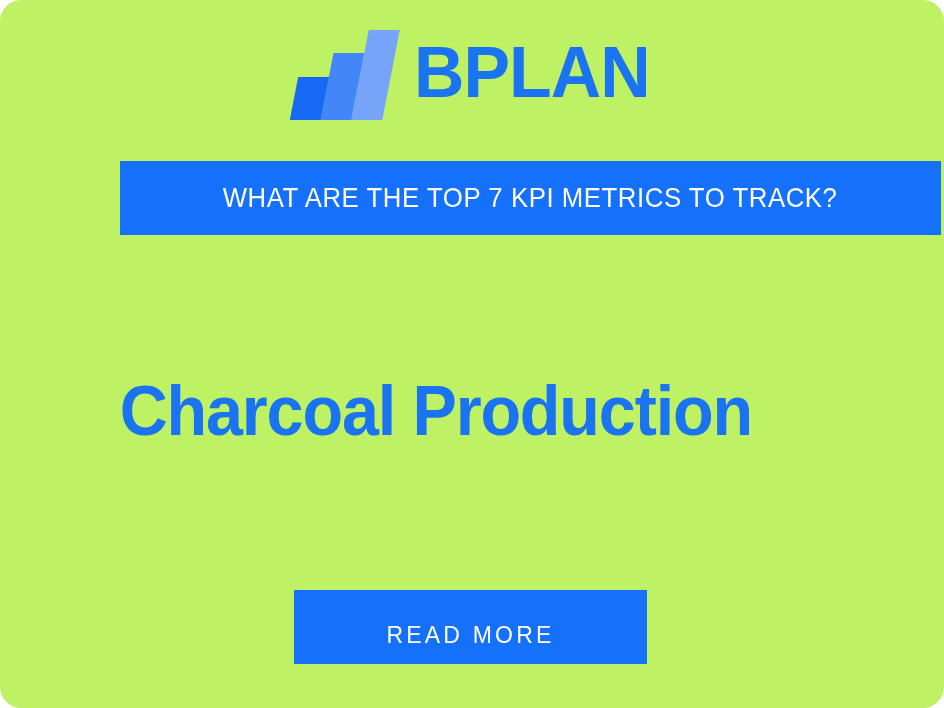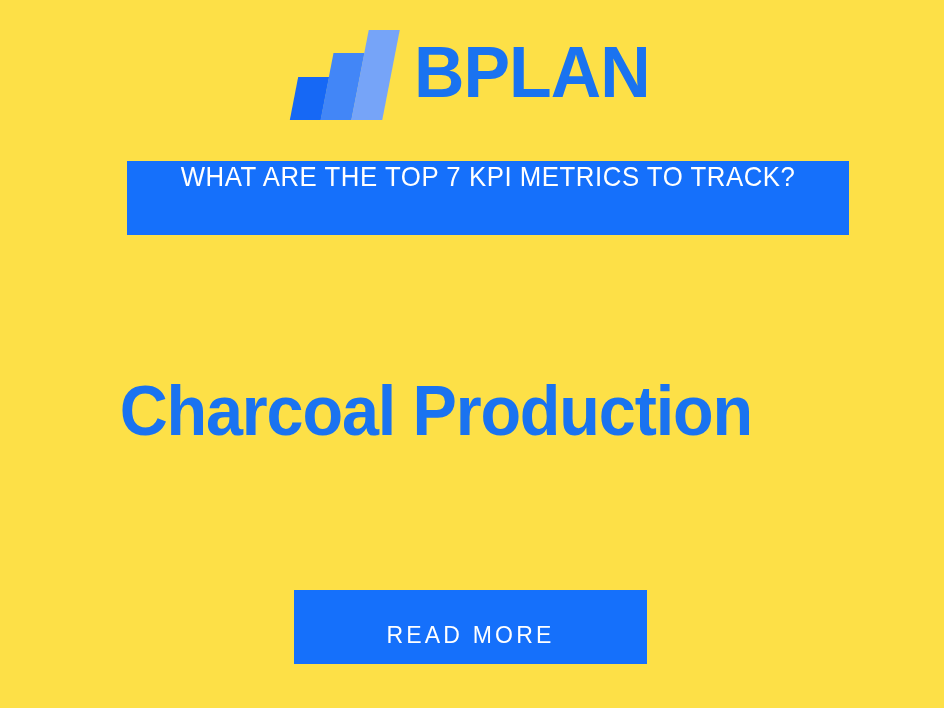--- a/index.html
+++ b/index.html
@@ -11,21 +11,22 @@
     height: 708px;
     background: #ffffff;
     font-family: "Liberation Sans", sans-serif;
     overflow: hidden;
     position: relative;
   }
 
   .page {
     position: absolute;
     inset: 0;
-    background: #fde047;
+    background: #bef264;
+    border-radius: 21px;
   }
 
   
   .logo-block {
     position: absolute;
     left: 0;
     top: 26px;
     width: 944px;
     height: 96px;
     display: flex;
@@ -78,27 +79,26 @@
     transform: scaleX(0.97);
     transform-origin: left center;
     padding-bottom: 4px;
   }
 
   
   .banner {
     position: absolute;
     left: 120px;
     top: 161px;
-    width: 722px;
+    width: 821px;
     height: 74px;
     background: #1570fb;
     display: flex;
-    align-items: flex-start;
+    align-items: center;
     justify-content: center;
-    margin-left: 7px;
   }
 
   .banner-text {
     color: #ffffff;
     font-size: 28px;
     font-weight: normal;
     letter-spacing: 0.6px;
     white-space: nowrap;
     transform: scaleX(0.92);
     text-transform: uppercase;

